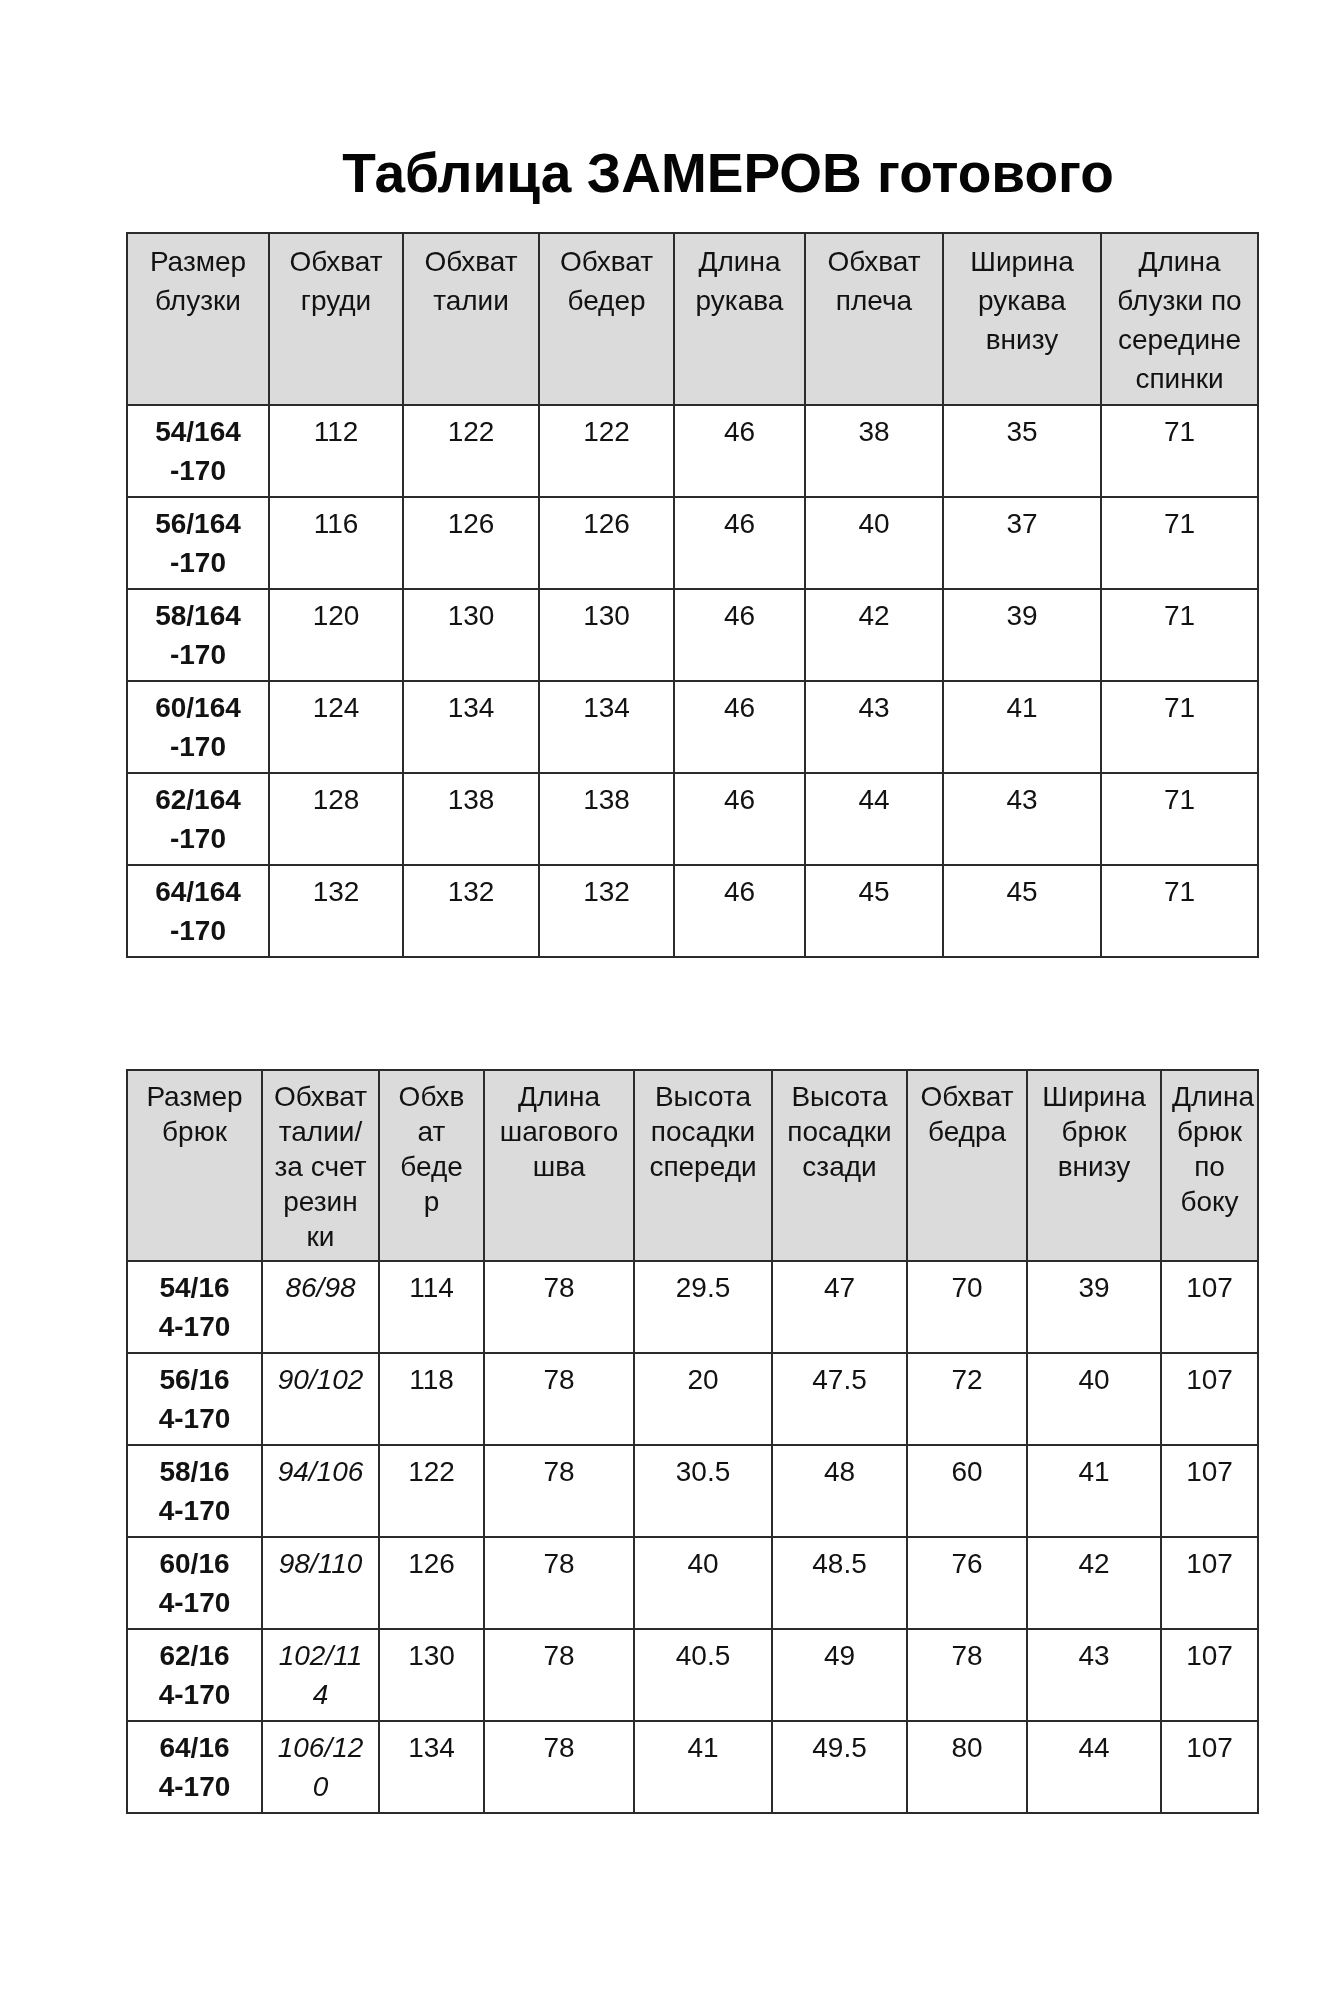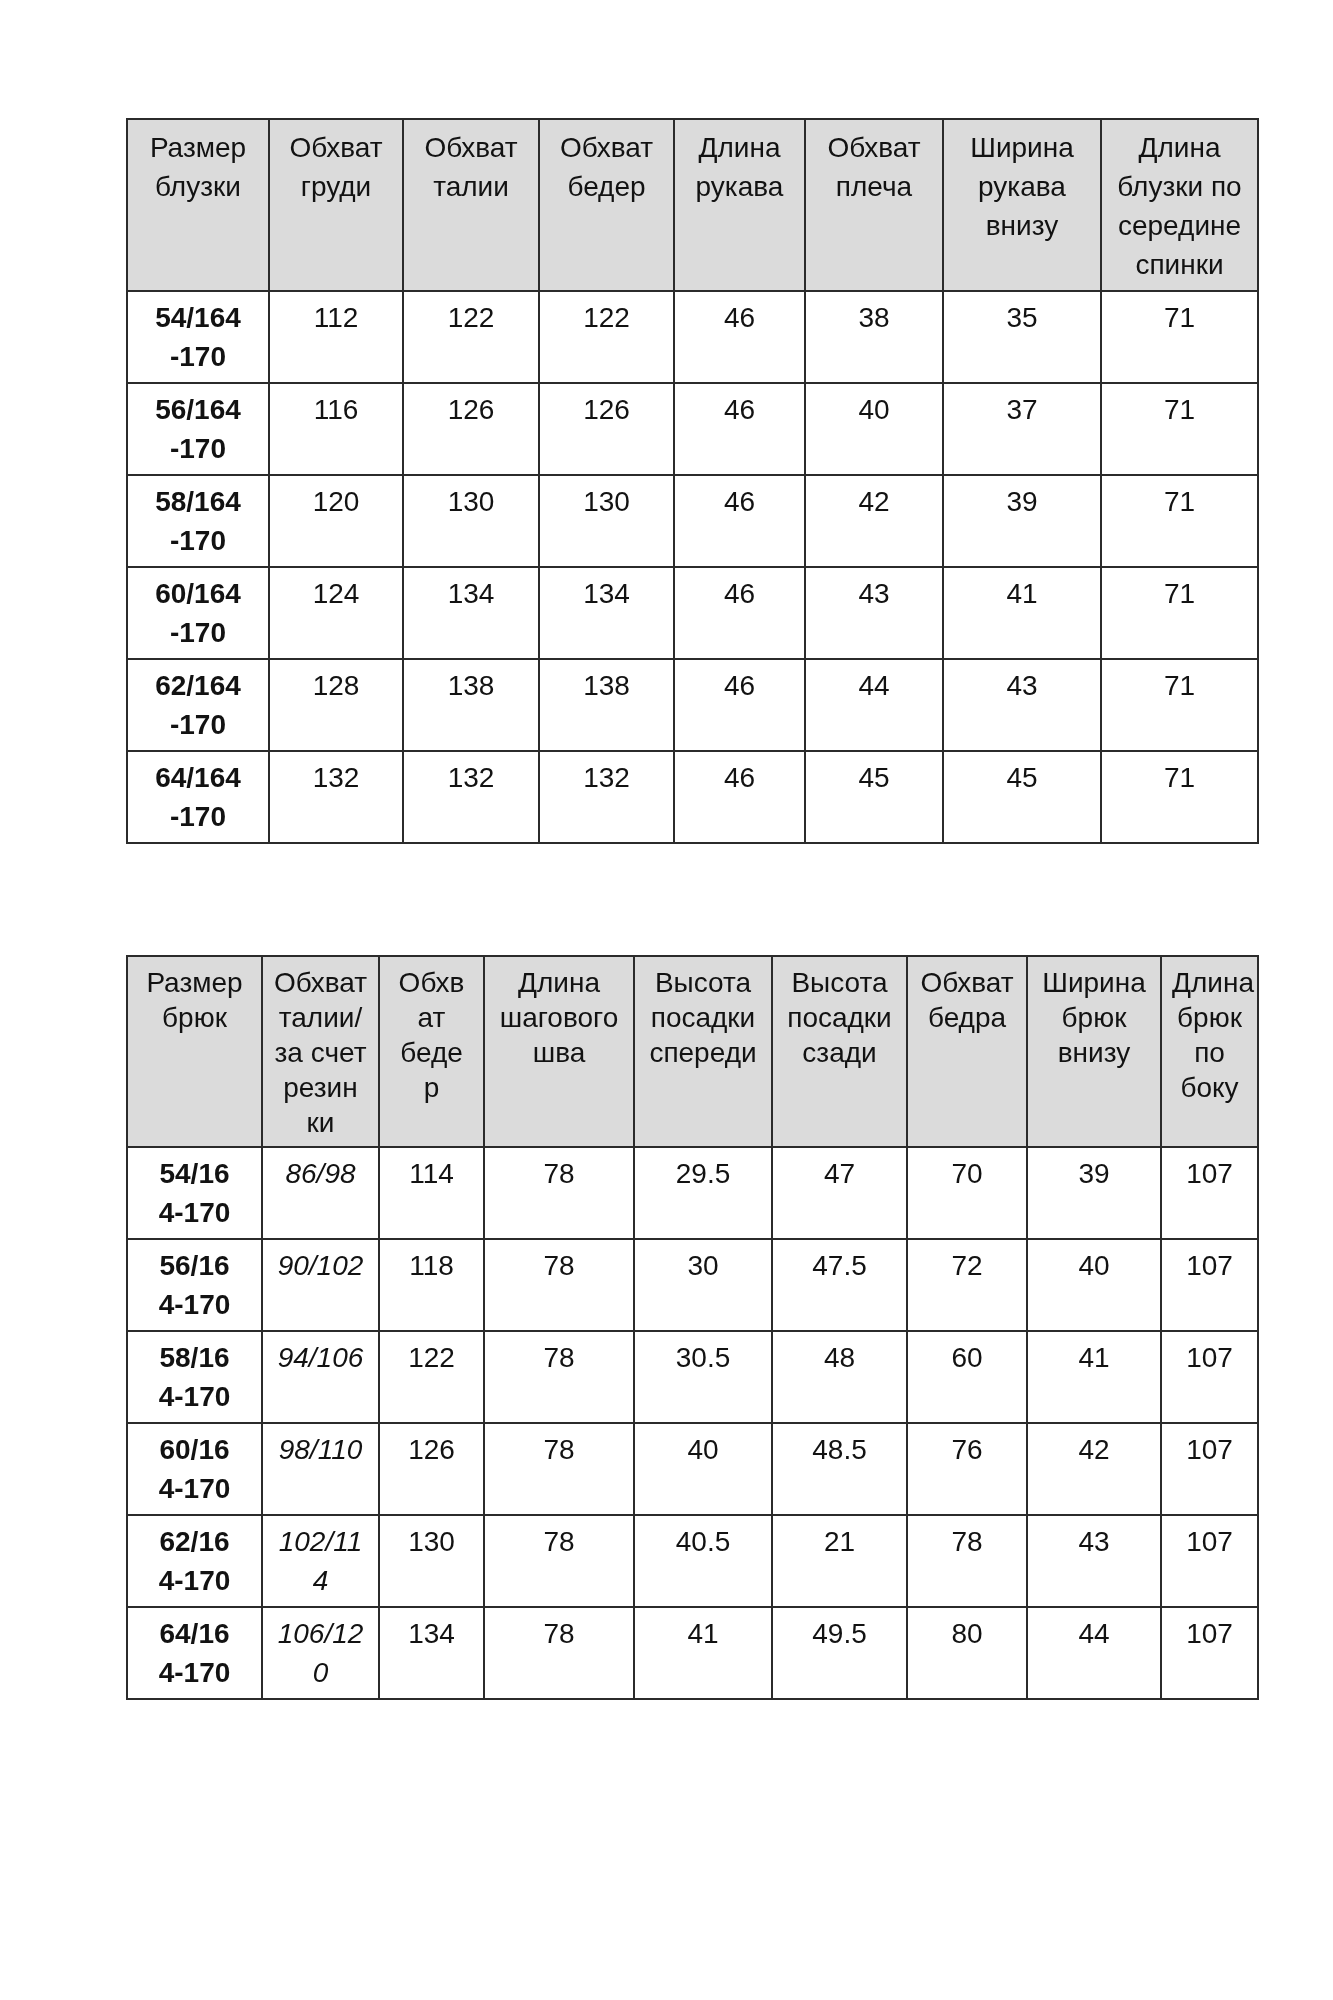--- a/index.html
+++ b/index.html
@@ -70,20 +70,21 @@
     word-break: break-all;
     font-style: italic;
   }
 </style>
 </head>
 <body>
 
 <div class="page">
 
   <div class="title">
+    <div>Таблица ЗАМЕРОВ готового</div>
   </div>
 
   <table class="tbl t1">
     <colgroup>
       <col style="width:142px">
         <col style="width:134px">
         <col style="width:136px">
       <col style="width:135px">
         <col style="width:131px">
         <col style="width:138px">
@@ -228,21 +229,21 @@
           <td>47</td>
           <td>70</td>
           <td>39</td>
           <td>107</td>
         </tr>
         <tr class="datarow">
           <td class="size">56/164-170</td>
           <td class="wrapnum">90/102</td>
           <td>118</td>
           <td>78</td>
-          <td>30</td>
+          <td>20</td>
           <td>47.5</td>
           <td>72</td>
           <td>40</td>
           <td>107</td>
         </tr>
         <tr class="datarow">
           <td class="size">58/164-170</td>
           <td class="wrapnum">94/106</td>
           <td>122</td>
           <td>78</td>
@@ -262,21 +263,21 @@
           <td>76</td>
           <td>42</td>
           <td>107</td>
         </tr>
         <tr class="datarow">
           <td class="size">62/164-170</td>
           <td class="wrapnum">102/114</td>
           <td>130</td>
           <td>78</td>
           <td>40.5</td>
-          <td>21</td>
+          <td>49</td>
           <td>78</td>
           <td>43</td>
           <td>107</td>
         </tr>
         <tr class="datarow">
           <td class="size">64/164-170</td>
           <td class="wrapnum">106/120</td>
           <td>134</td>
           <td>78</td>
           <td>41</td>

